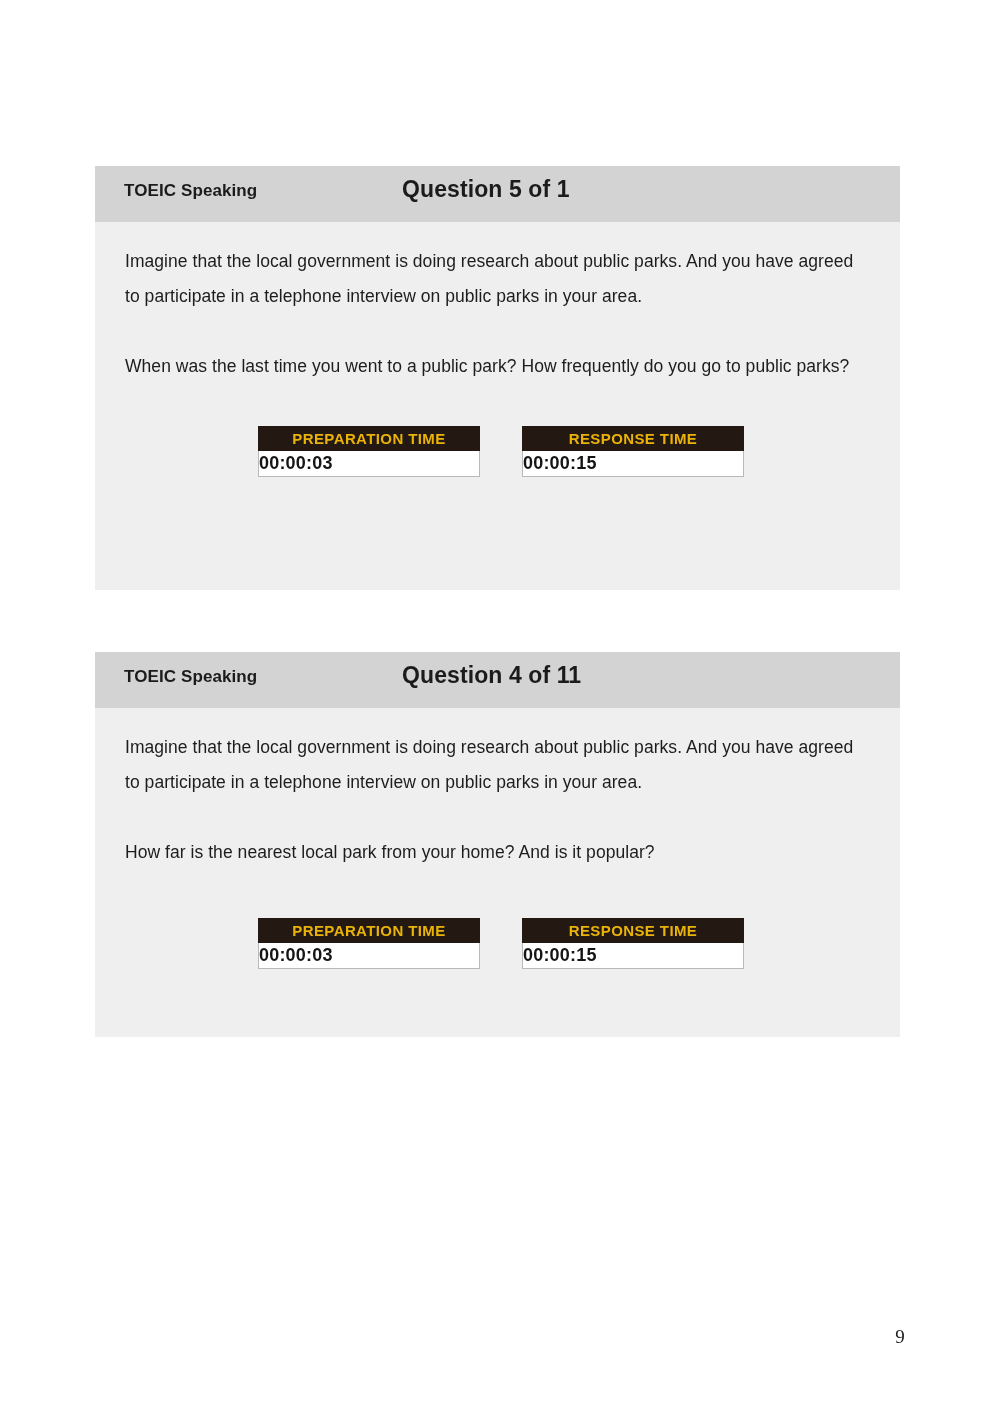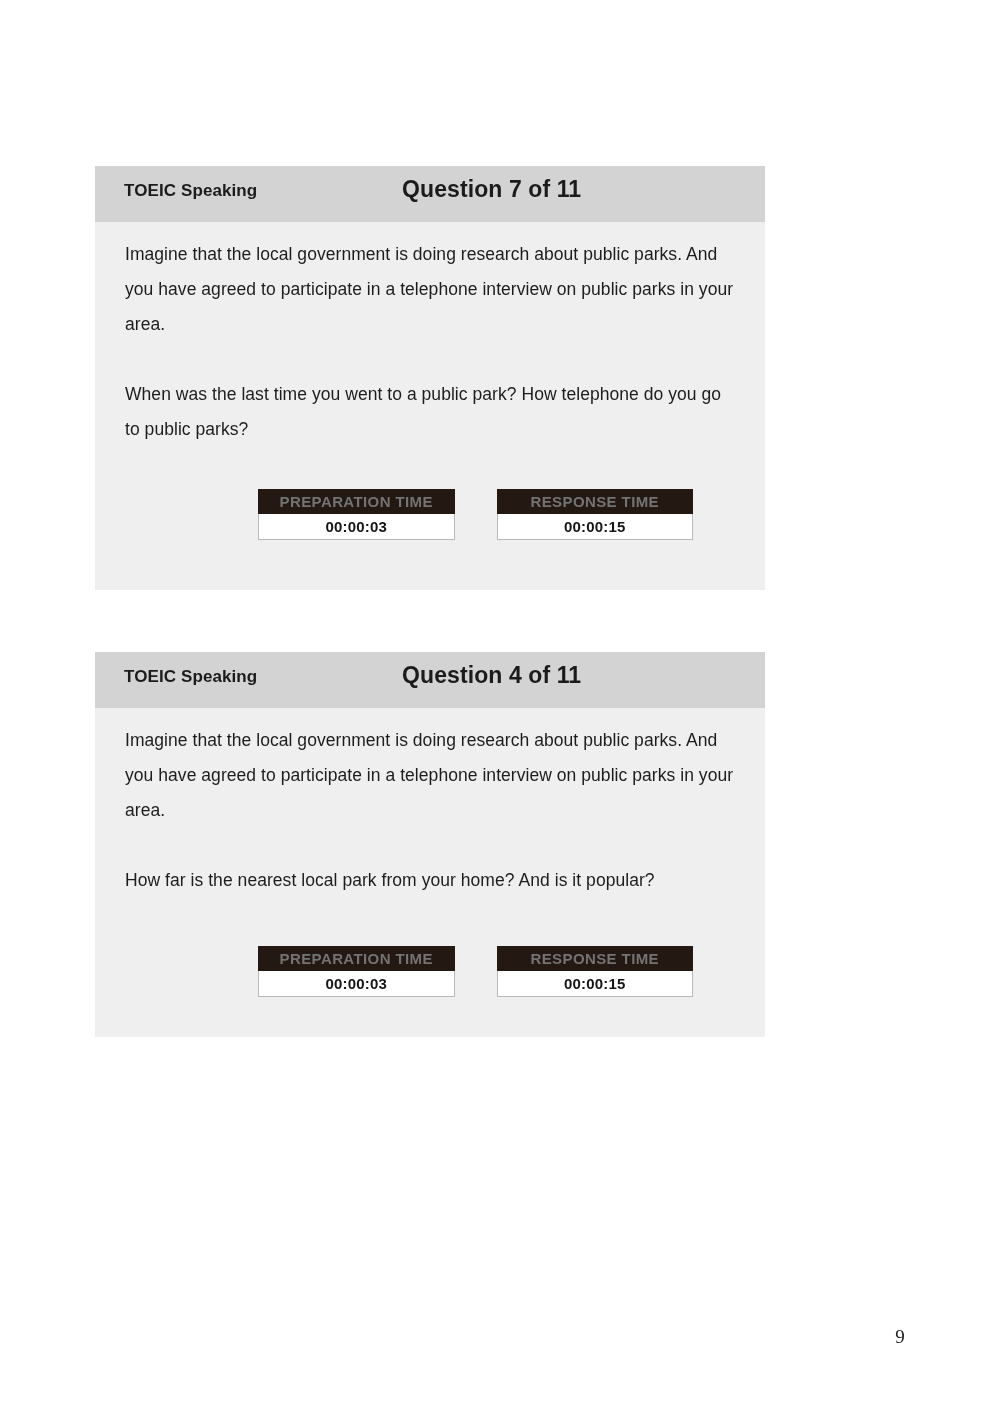--- a/index.html
+++ b/index.html
@@ -20,21 +20,21 @@
     position: absolute;
     left: 0; top: 0;
     width: 1000px;
     height: 1415px;
   }
 
   
   .panel {
     position: absolute;
     left: 95px;
-    width: 670px;
+    width: 805px;
     background: #efefef;
     box-sizing: border-box;
   }
   .panel-1 { top: 166px; height: 424px; }
   .panel-2 { top: 652px; height: 385px; }
 
   .panel-header {
     position: relative;
     height: 56px;
     background: #d3d3d3;
@@ -67,21 +67,21 @@
   }
 
   .para {
     font-size: 17.5px;
     line-height: 35px;
     color: #1d1d1d;
     margin: 0;
     max-width: 745px;
     letter-spacing: 0.05px;
   }
-  .para.intro { padding-top: 15px; }
+  .para.intro { padding-top: 22px; }
   .para.question { padding-top: 35px; }
   .panel-2 .para.question { padding-top: 35px; }
 
   
   .timers {
     position: relative;
     display: flex;
     margin-left: 133px;
     padding-top: 42px;
   }
@@ -89,35 +89,34 @@
 
   .timer-box {
     width: 222px;
     box-sizing: border-box;
     border: 1px solid #b9b9b9;
     background: #ffffff;
     margin-right: 42px;
   }
   .timer-label {
     background: #231812;
-    color: #737373;
+    color: #eab308;
     font-size: 15px;
     font-weight: bold;
     text-align: center;
     letter-spacing: 0.4px;
     line-height: 25px;
     height: 25px;
     margin: -1px -1px 0 -1px;
   }
   .timer-value {
     background: #ffffff;
     color: #151515;
-    font-size: 15px;
+    font-size: 18px;
     font-weight: bold;
-    text-align: center;
     line-height: 25px;
     height: 25px;
     letter-spacing: 0.2px;
   }
 
   
   .page-number {
     position: absolute;
     left: 880px;
     top: 1326px;
@@ -129,25 +128,25 @@
   }
 </style>
 </head>
 <body>
 
 <div class="page">
 
   <div class="panel panel-1">
     <div class="panel-header">
       <div class="brand">TOEIC Speaking</div>
-      <div class="q-title">Question 7 of 11</div>
+      <div class="q-title">Question 5 of 1</div>
     </div>
     <div class="panel-body">
       <p class="para intro">Imagine that the local government is doing research about public parks. And you have agreed to participate in a telephone interview on public parks in your area.</p>
-      <p class="para question">When was the last time you went to a public park? How telephone do you go to public parks?</p>
+      <p class="para question">When was the last time you went to a public park? How frequently do you go to public parks?</p>
       <div class="timers">
         <div class="timer-box">
           <div class="timer-label">PREPARATION TIME</div>
           <div class="timer-value">00:00:03</div>
         </div>
         <div class="timer-box">
           <div class="timer-label">RESPONSE TIME</div>
           <div class="timer-value">00:00:15</div>
         </div>
       </div>

